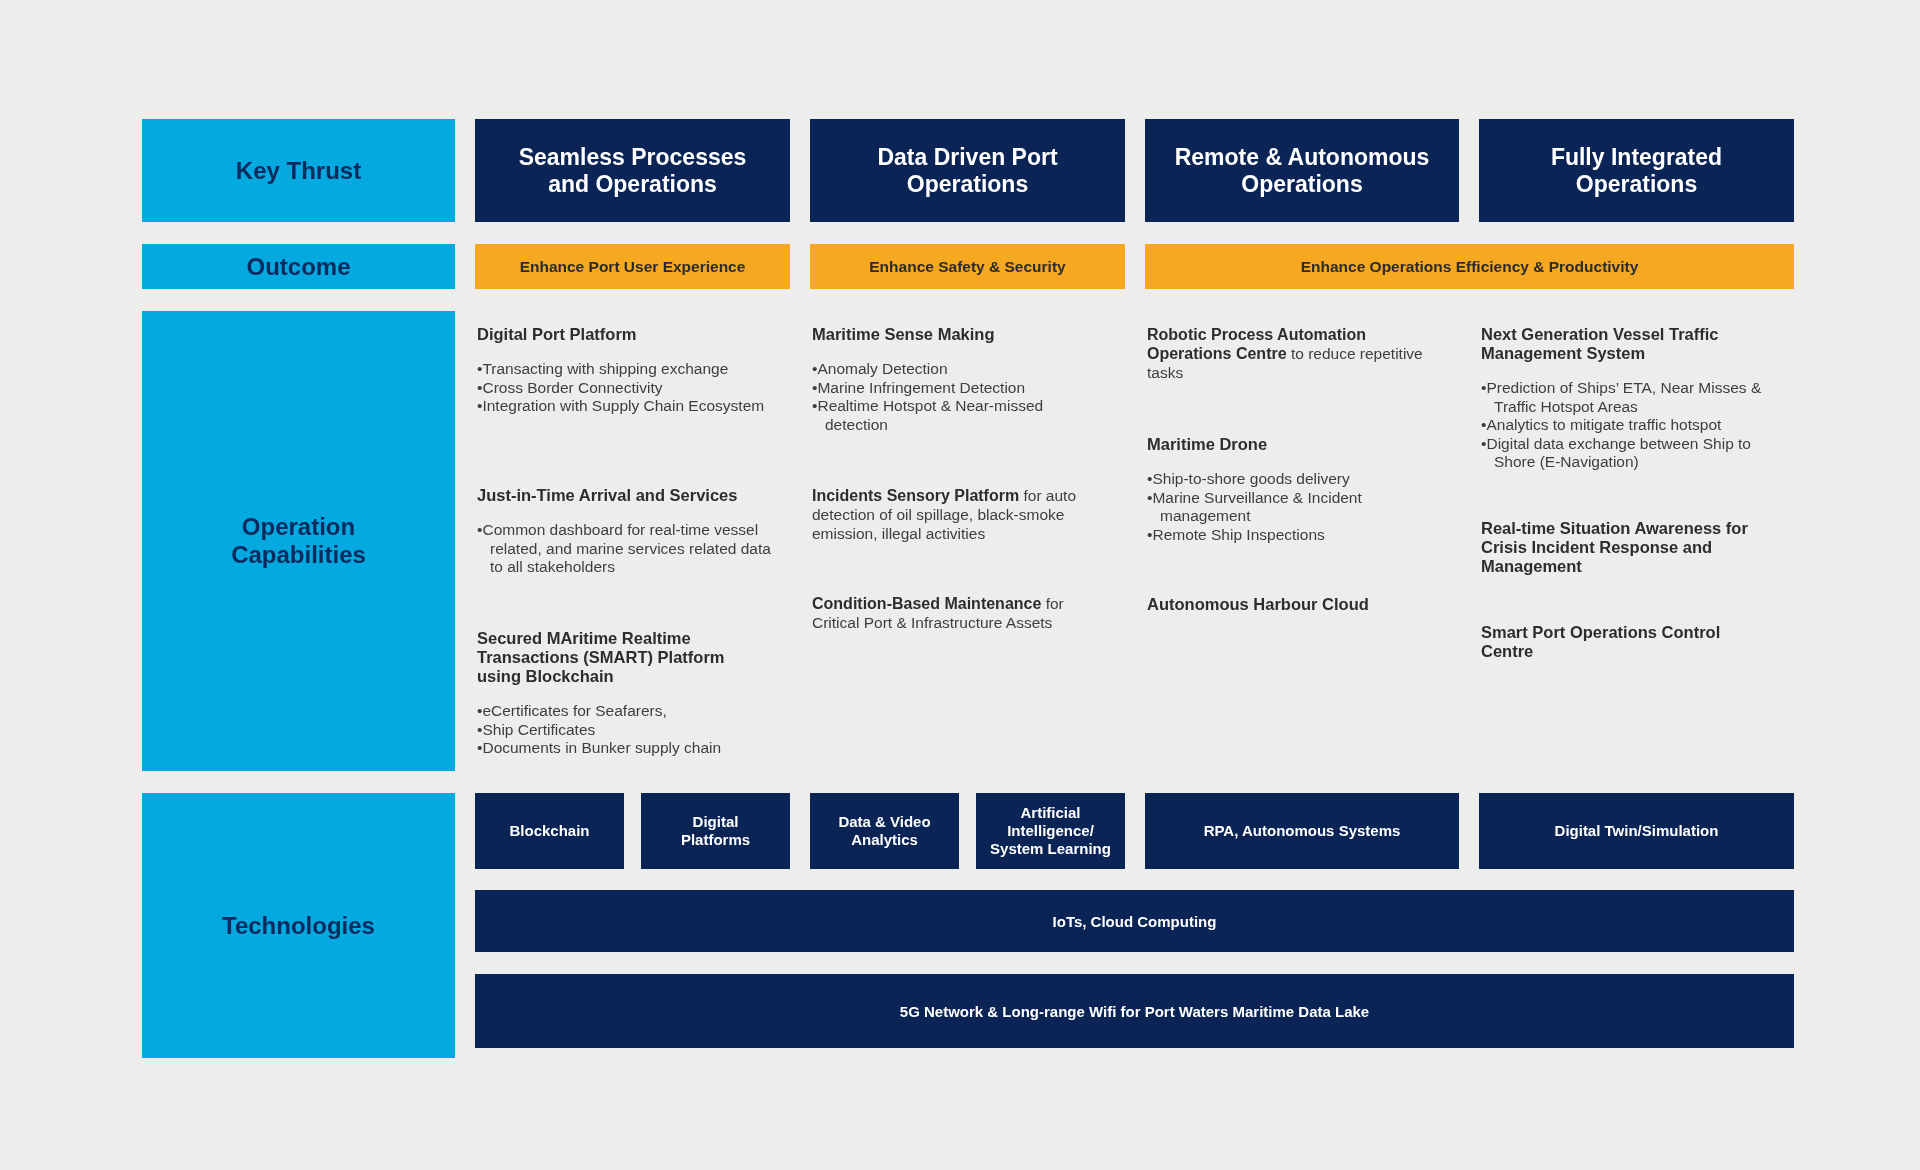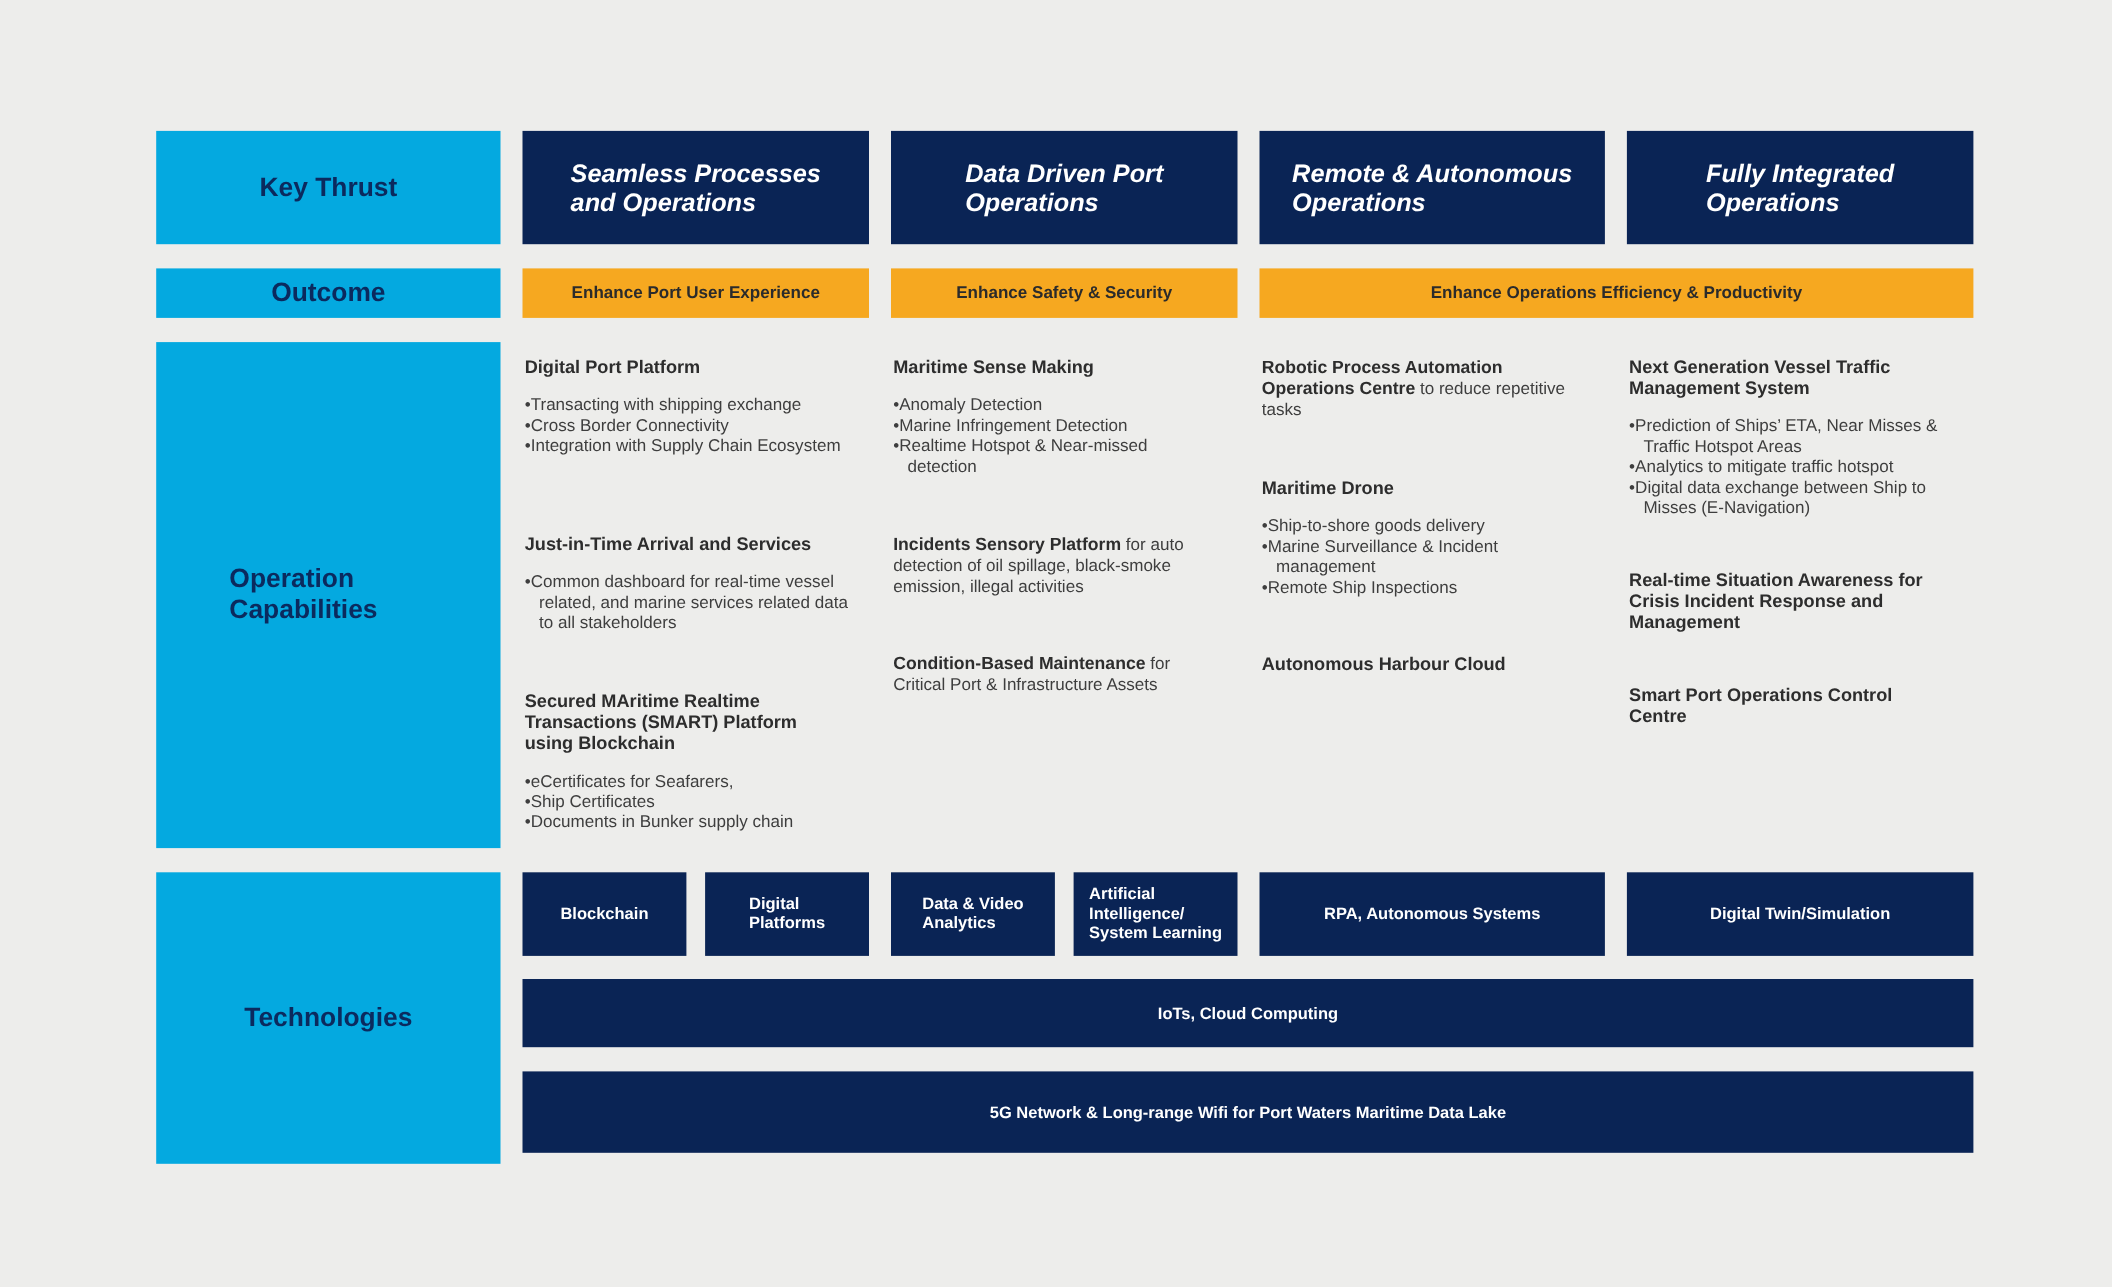--- a/index.html
+++ b/index.html
@@ -9,24 +9,24 @@
   .board {
     position:absolute; left:142px; top:119px; width:1654px;
     display:grid;
     grid-template-columns:313px 315px 315px 314px 315px;
     grid-template-rows:103px 45px 460px 265px;
     row-gap:22px; column-gap:20px;
   }
   .cyan   { background:#04a9e0; }
   .navyBox{ background:#0a2455; }
   .orangeBox{ background:#f6a820; }
-  .center { display:flex; align-items:center; justify-content:center; text-align:left; }
+  .center { display:flex; align-items:center; justify-content:center; text-align:center; }
 
   .sideLabel { font-size:24px; font-weight:700; color:#0b2a5e; line-height:28px; }
-  .hdr { color:#ffffff; font-size:23px; font-weight:700; line-height:27px; white-space:pre-line;font-style:italic; }
+  .hdr { color:#ffffff; font-size:23px; font-weight:700; line-height:27px; white-space:pre-line; }
   .outcomeTxt { font-size:15.5px; font-weight:700; color:#2b2b2b; }
   .span2 { grid-column:4 / 6; }
 
   
   .cap { position:relative; font-size:15.5px; color:#3e3e3e; }
   .blk { position:absolute; left:2px; width:294px; }
   .blk h3 { font-size:16.5px; font-weight:700; color:#2d2d2d; line-height:19px; }
   .blk h3.mb { margin-bottom:16px; }
   .bullet { line-height:18.5px; padding-left:13px; text-indent:-13px; }
   .bullet::before { content:"\2022 "; }
@@ -132,21 +132,21 @@
       <div class="blk" style="top:284px">
         <h3>Autonomous Harbour Cloud</h3>
       </div>
     </div>
 
     <div class="cap">
       <div class="blk" style="top:14px">
         <h3 class="mb">Next Generation Vessel Traffic Management System</h3>
         <div class="bullet">Prediction of Ships’ ETA,  Near Misses &amp; Traffic Hotspot Areas</div>
         <div class="bullet">Analytics to mitigate  traffic hotspot</div>
-        <div class="bullet">Digital data exchange between Ship to Misses (E-Navigation)</div>
+        <div class="bullet">Digital data exchange between Ship to Shore (E-Navigation)</div>
       </div>
       <div class="blk" style="top:208px">
         <h3>Real-time Situation Awareness for Crisis Incident Response and Management</h3>
       </div>
       <div class="blk" style="top:312px">
         <h3>Smart Port Operations Control Centre</h3>
       </div>
     </div>
 
     <div class="cyan center">

